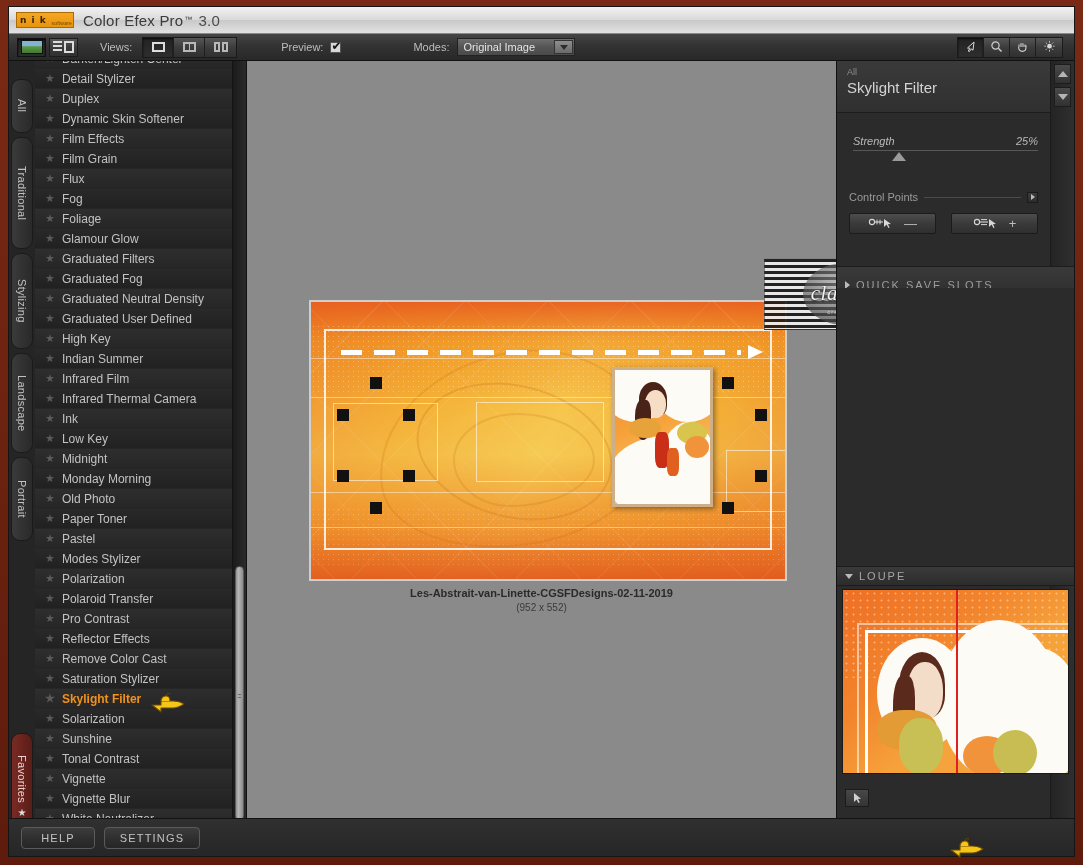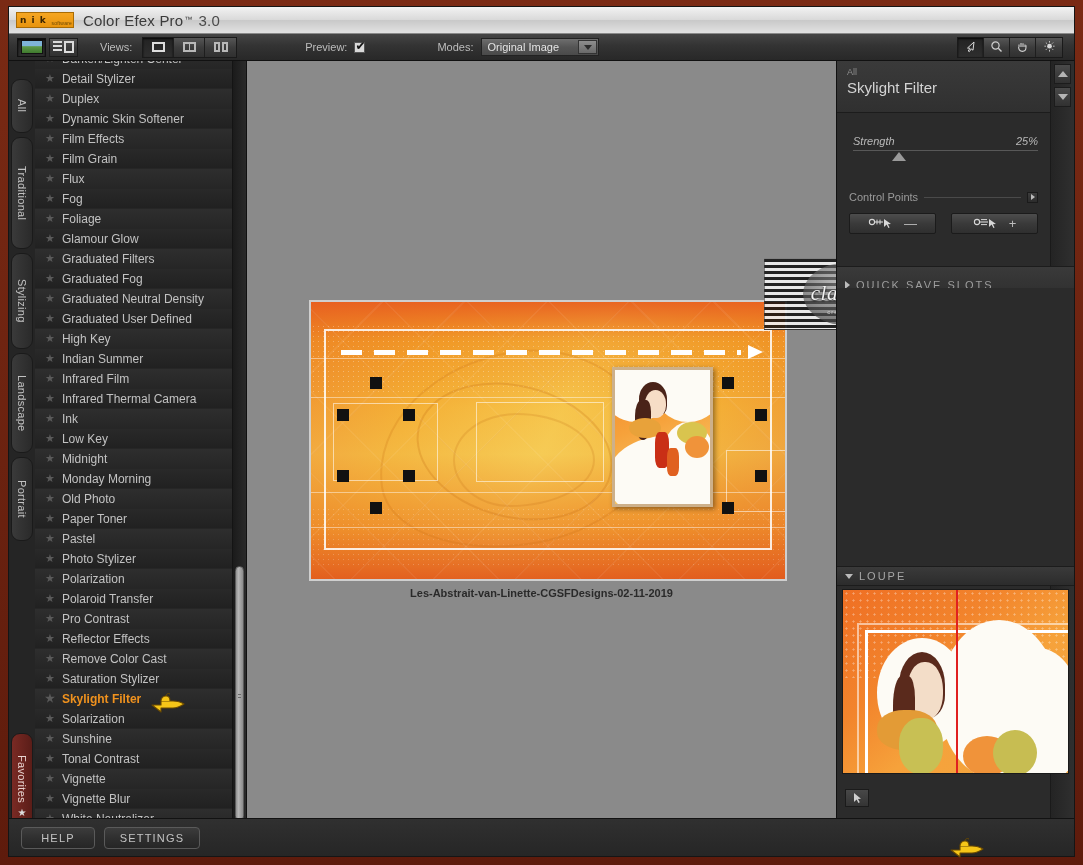--- a/index.html
+++ b/index.html
@@ -451,21 +451,21 @@
       <div class="btn3d" style="width:31px;">
         <span class="view-icon-split"></span>
       </div>
       <div class="btn3d" style="width:31px;">
         <span class="view-icon-two">
               <span></span>
               <span></span>
             </span>
       </div>
     </div>
-    <span class="tb-label" style="margin-left:68px;">Preview:</span>
+    <span class="tb-label" style="margin-left:44px;">Preview:</span>
     <span id="preview-check" style="margin-left:7px;"></span>
     <span class="tb-label" style="margin-left:72px;">Modes:</span>
     <div id="modes-select" style="margin-left:8px;">
       <span>Original Image</span>
       <span class="arrowbox">
             <span class="tri-down"></span>
           </span>
     </div>
     <div class="seg" style="position:absolute;right:11px;">
       <div class="btn3d pressed" style="width:26px;">
@@ -630,21 +630,21 @@
           <div class="filter-row">
             <span class="star">★</span>
             <span>Paper Toner</span>
           </div>
           <div class="filter-row">
             <span class="star">★</span>
             <span>Pastel</span>
           </div>
           <div class="filter-row">
             <span class="star">★</span>
-            <span>Photo Stylizer</span>
+            <span>Modes Stylizer</span>
           </div>
           <div class="filter-row">
             <span class="star">★</span>
             <span>Polarization</span>
           </div>
           <div class="filter-row">
             <span class="star">★</span>
             <span>Polaroid Transfer</span>
           </div>
           <div class="filter-row">
@@ -745,20 +745,21 @@
       </div>
     </div>
 
     <div id="watermark">
       <div class="oval"></div>
       <div class="wm-text">claudia</div>
       <div class="wm-sub">creations</div>
     </div>
 
     <div id="img-caption">Les-Abstrait-van-Linette-CGSFDesigns-02-11-2019</div>
+    <div id="img-dims">(952 x 552)</div>
   </div>
 
   <div id="right-panel">
     <div id="rp-header">
       <div class="cat">All</div>
       <div class="name">Skylight Filter</div>
     </div>
 
     <div id="rp-scroll">
       <div class="sb-btn" style="top:3px;">

